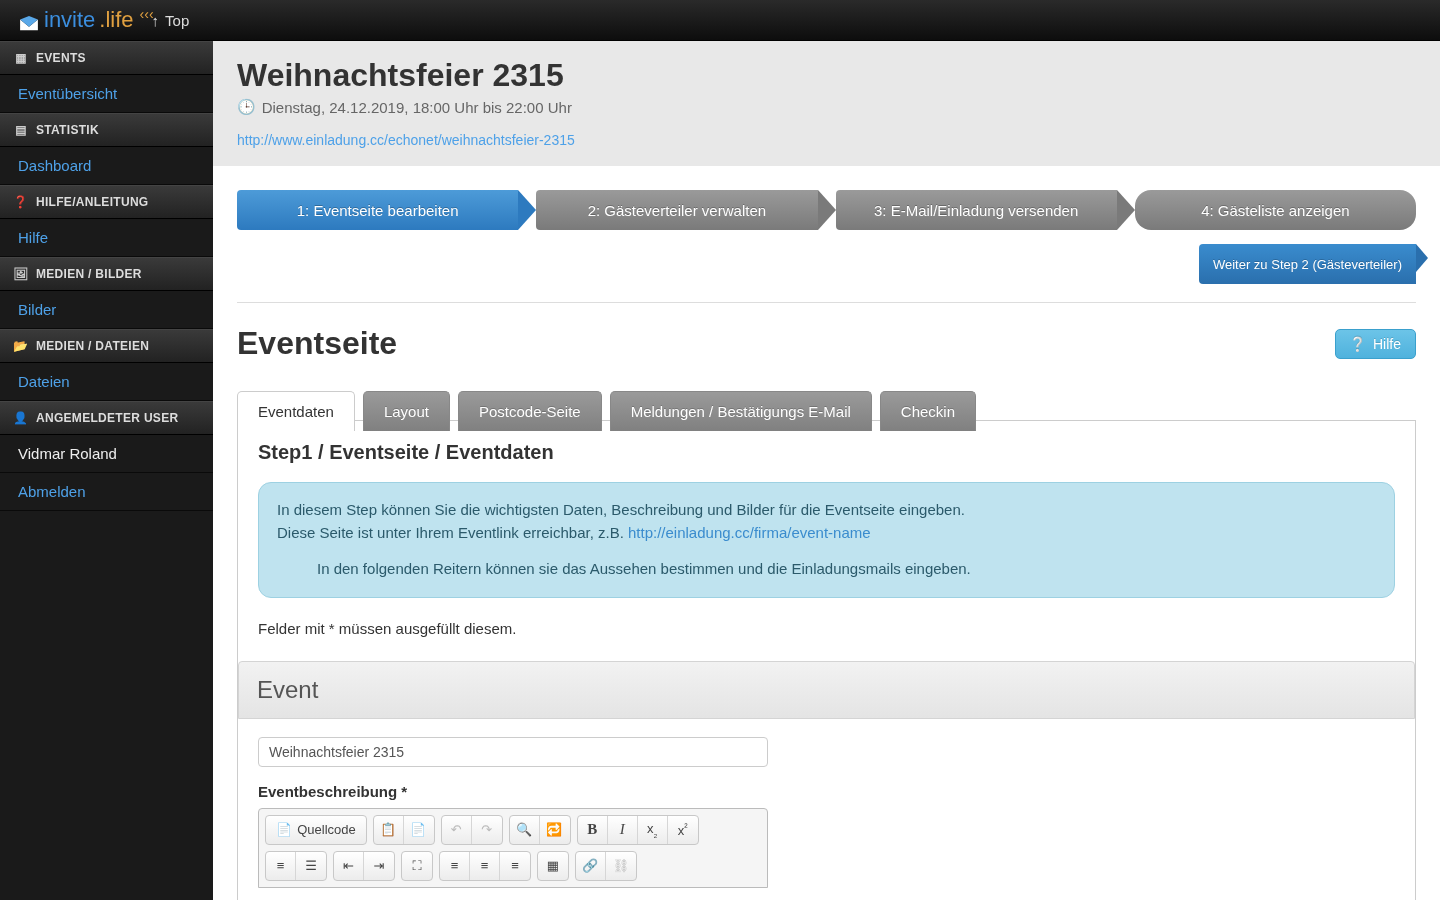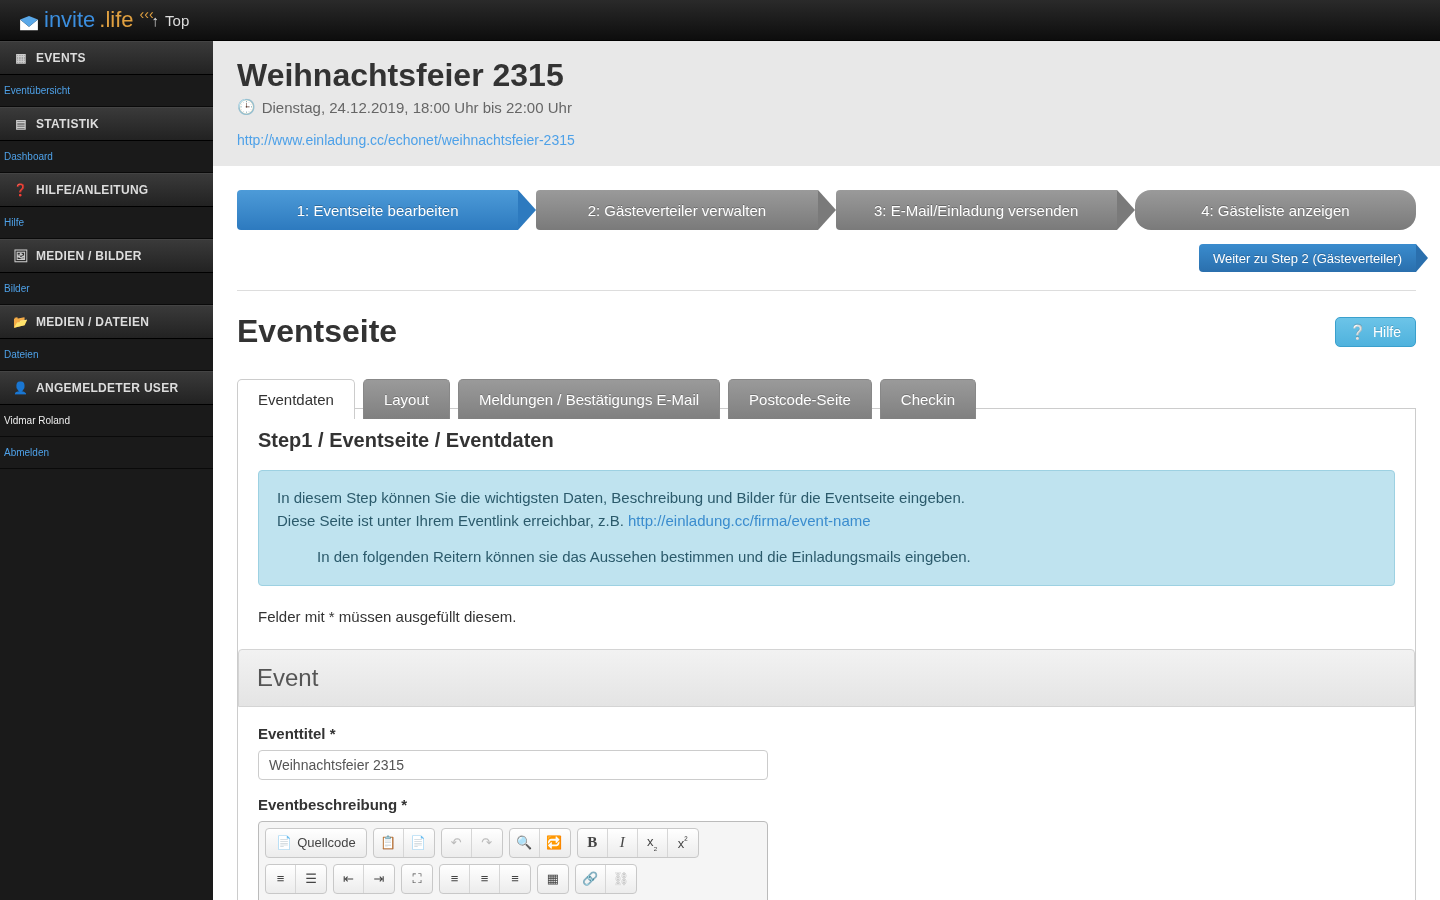--- a/index.html
+++ b/index.html
@@ -41,23 +41,23 @@
     font-size: 12px;
     font-weight: bold;
     padding: 9px 14px;
     letter-spacing: 0.3px;
     border-top: 1px solid #444;
     border-bottom: 1px solid #000;
     display: flex; align-items: center; gap: 8px;
   }
   .sb-item {
     display: block;
-    padding: 10px 4px;
+    padding: 10px 18px;
     color: #4ea1e8;
-    font-size: 10px;
+    font-size: 15px;
     text-decoration: none;
     border-bottom: 1px solid #0a0a0a;
     cursor: pointer;
   }
   .sb-item.muted { color: #eee; cursor: default; }
   .sb-icon { width: 14px; height: 14px; display: inline-flex; align-items: center; justify-content: center; color: #ccc; }
   
   .main {
     flex: 1;
     overflow-y: auto;
@@ -108,21 +108,21 @@
     z-index: 2;
   }
   .step.active::after { border-left-color: #2d7abf; }
   .step:last-child::after { display: none; }
   
   .next-row { display: flex; justify-content: flex-end; margin-bottom: 18px; }
   .btn-next {
     background: linear-gradient(#3a8cce, #2a6fad);
     color: #fff;
     border: none;
-    height: 28px;
+    height: 40px;
     padding: 0 14px 0 14px;
     font-size: 13px;
     border-radius: 4px 0 0 4px;
     position: relative;
     cursor: pointer;
     text-shadow: 0 -1px 0 rgba(0,0,0,0.2);
   }
   .btn-next::after {
     content: "";
     position: absolute;
@@ -169,21 +169,21 @@
   .tab-panel {
     border: 1px solid #ccc;
     border-top: none;
     border-radius: 0 0 5px 5px;
     padding: 20px 20px 24px 20px;
   }
   .crumb-title { font-size: 20px; font-weight: bold; color: #333; margin-bottom: 18px; }
   .info-box {
     background: #bfe3ef;
     border: 1px solid #9dd1e2;
-    border-radius: 4px;
+    border-radius: 13px;
     padding: 16px 18px;
     color: #2b5a6b;
     font-size: 15px;
     line-height: 1.5;
     margin-bottom: 22px;
   }
   .info-box a { color: #3a8cce; text-decoration: none; }
   .info-box p + p { margin-top: 14px; margin-left: 40px; }
   .hint { color: #333; font-size: 15px; margin-bottom: 24px; }
   .form-section-header {
@@ -334,42 +334,41 @@
         <div class="section-title">Eventseite</div>
         <button class="btn-help">
           <span>❔</span>
           <span>Hilfe</span>
         </button>
       </div>
 
       <div class="tabs">
         <div class="tab active">Eventdaten</div>
         <div class="tab">Layout</div>
+        <div class="tab">Postcode-Seite</div>
         <div class="tab">Meldungen / Bestätigungs E-Mail</div>
-        <div class="tab">Postcode-Seite</div>
         <div class="tab">Checkin</div>
       </div>
 
       <div class="tab-panel">
         <div class="crumb-title">Step1 / Eventseite / Eventdaten</div>
 
         <div class="info-box">
           <p>
             <span>In diesem Step können Sie die wichtigsten Daten, Beschreibung und Bilder für die Eventseite eingeben.</span><br>
             <span>Diese Seite ist unter Ihrem Eventlink erreichbar, z.B. </span><a href="#">http://einladung.cc/firma/event-name</a>
           </p>
           <p>In den folgenden Reitern können sie das Aussehen bestimmen und die Einladungsmails eingeben.</p>
         </div>
 
         <div class="hint">Felder mit * müssen ausgefüllt diesem.</div>
 
         <div class="form-section-header">Event</div>
 
         <div class="form-body">
-          <label class="form-label">Eventtitel *</label>
           <input class="form-input" type="text" value="Weihnachtsfeier 2315" style="">
 
           <label class="form-label">Eventbeschreibung *</label>
 
           <div class="editor">
             <div class="tb-row">
               <div class="tb-group">
                 <div class="tb-btn wide">
                   <span>📄</span>
                   <span>Quellcode</span>

